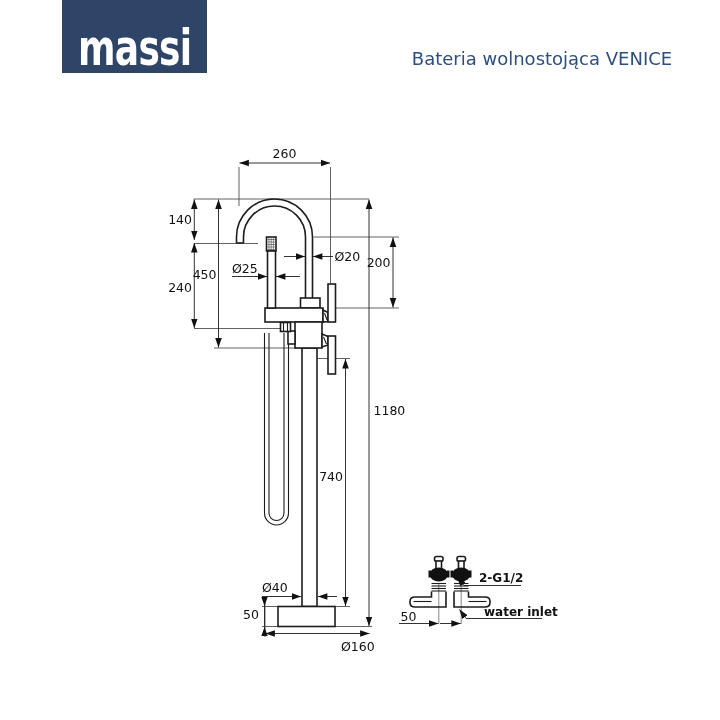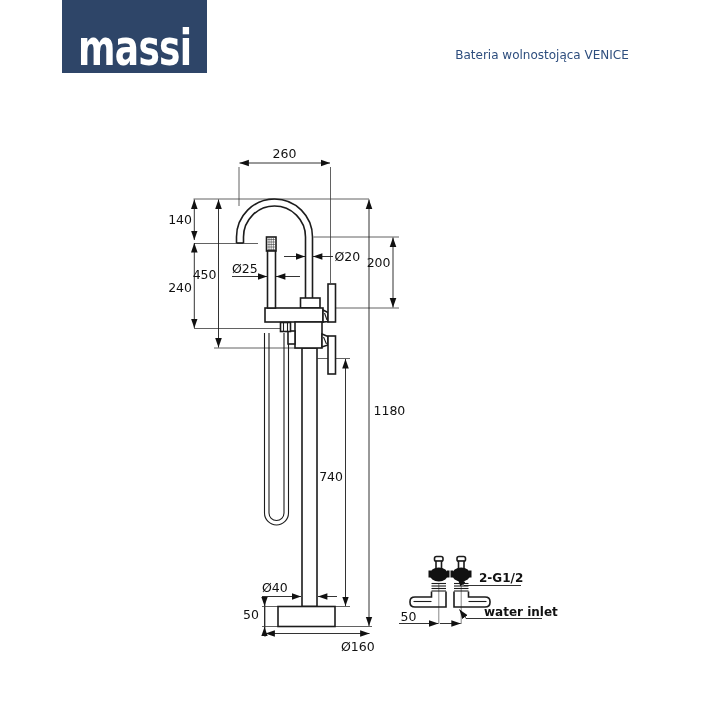--- a/index.html
+++ b/index.html
@@ -17,21 +17,21 @@
     background:var(--brand-navy);
     display:flex;align-items:flex-end;justify-content:center;
   }
   .logo-text{
     color:#ffffff;font-size:50px;font-weight:bold;letter-spacing:-1px;
     transform:scaleX(.72);transform-origin:center;line-height:1;
     font-family:"DejaVu Sans","Liberation Sans",sans-serif;
   }
   .doc-title{
     position:absolute;left:392px;top:48px;width:300px;
-    color:var(--title-navy);font-size:12px;font-weight:500;
+    color:var(--title-navy);font-size:18px;font-weight:500;
     text-align:center;white-space:nowrap;
   }
   svg{position:absolute;left:0;top:0;}
   .ol{stroke:var(--line);stroke-width:1.6;fill:none;}
   .olw{stroke:var(--line);stroke-width:1.6;fill:#ffffff;}
   .thin{stroke:var(--line);stroke-width:1.1;fill:none;}
   .ext{stroke:#3a3a3a;stroke-width:0.8;fill:none;}
   .dim{stroke:#1c1c1c;stroke-width:0.9;fill:none;}
   .cl{stroke:#555;stroke-width:0.7;fill:none;}
   .dimtxt{font-size:12.5px;fill:#111;}

